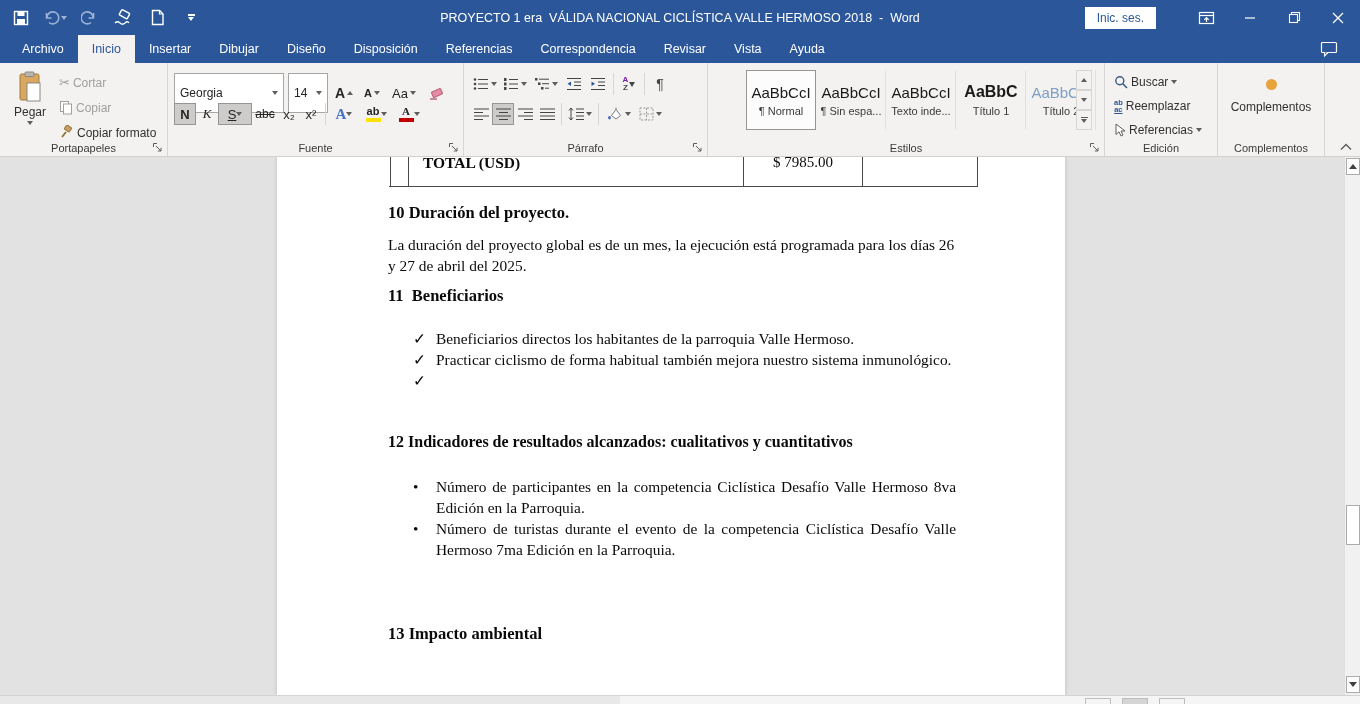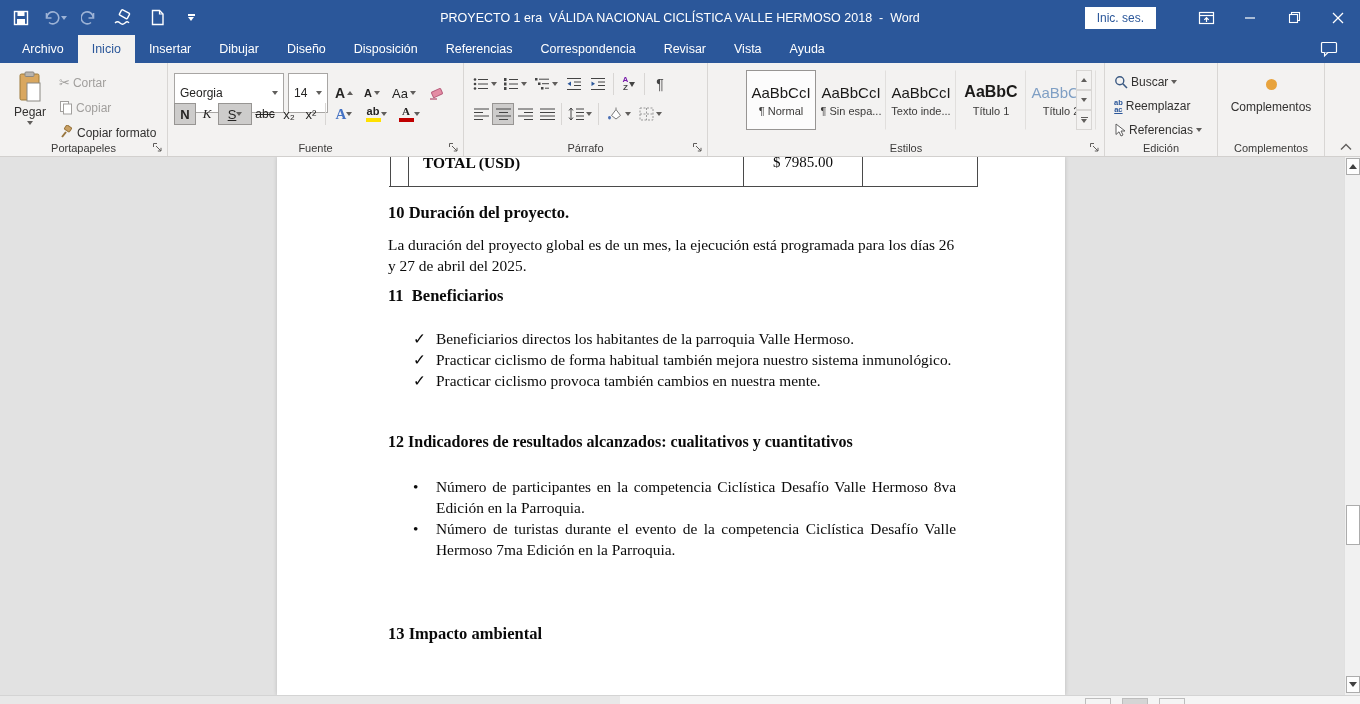--- a/index.html
+++ b/index.html
@@ -617,21 +617,21 @@
       <span class="tcellB">$ 7985.00</span>
     </div>
 
     <div class="dhead" style="top:46px;">10 Duración del proyecto.</div>
     <div class="dpara" style="top:77px;">La duración del proyecto global es de un mes, la ejecución está programada para los días 26 y 27 de abril del 2025.</div>
 
     <div class="dhead" style="top:129px;">11  Beneficiarios</div>
     <div class="dlist" style="top:171px;">
       <div class="li"><span class="mk">✓</span><span>Beneficiarios directos los habitantes de la parroquia Valle Hermoso.</span></div>
       <div class="li"><span class="mk">✓</span><span>Practicar ciclismo de forma habitual también mejora nuestro sistema inmunológico.</span></div>
-      <div class="li"><span class="mk">✓</span><span>Practicar ciclismo provoca también cambios en nuestra mente.</span></div>
+      <div class="li"><span class="mk">✓</span></div>
     </div>
 
     <div class="dhead" style="top:276px; font-size:16px;">12 Indicadores de resultados alcanzados: cualitativos y cuantitativos</div>
     <div class="dlist" style="top:319px;">
       <div class="li"><span class="mk">•</span><span>Número de participantes en la competencia Ciclística Desafío Valle Hermoso 8va Edición en la Parroquia.</span></div>
       <div class="li"><span class="mk">•</span><span>Número de turistas durante el evento de la competencia Ciclística Desafío Valle Hermoso 7ma Edición en la Parroquia.</span></div>
     </div>
 
     <div class="dhead" style="top:467px;">13 Impacto ambiental</div>
   </div>

